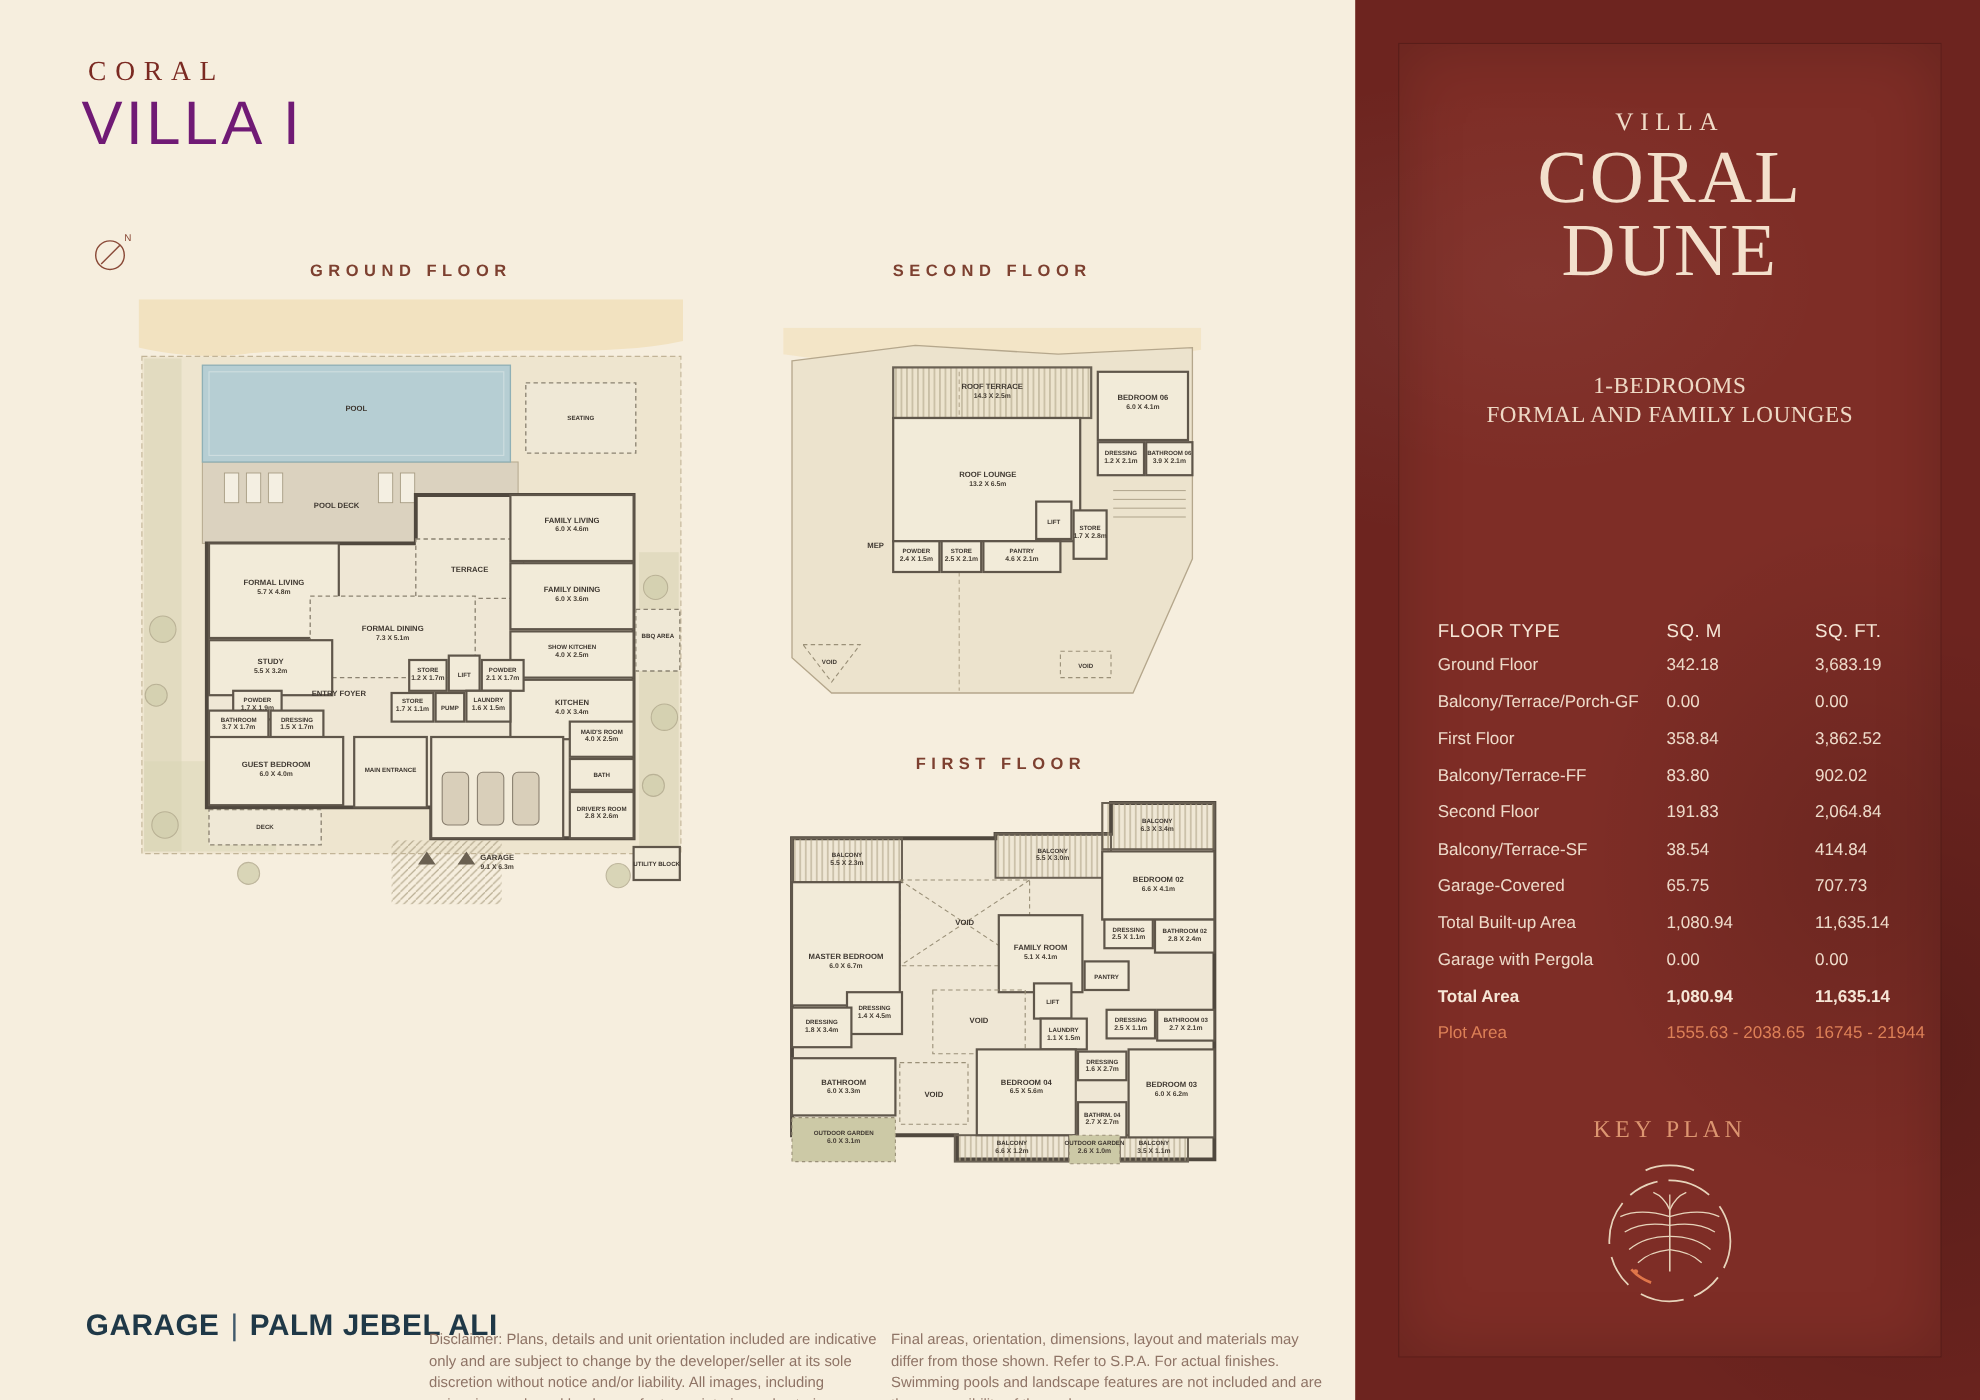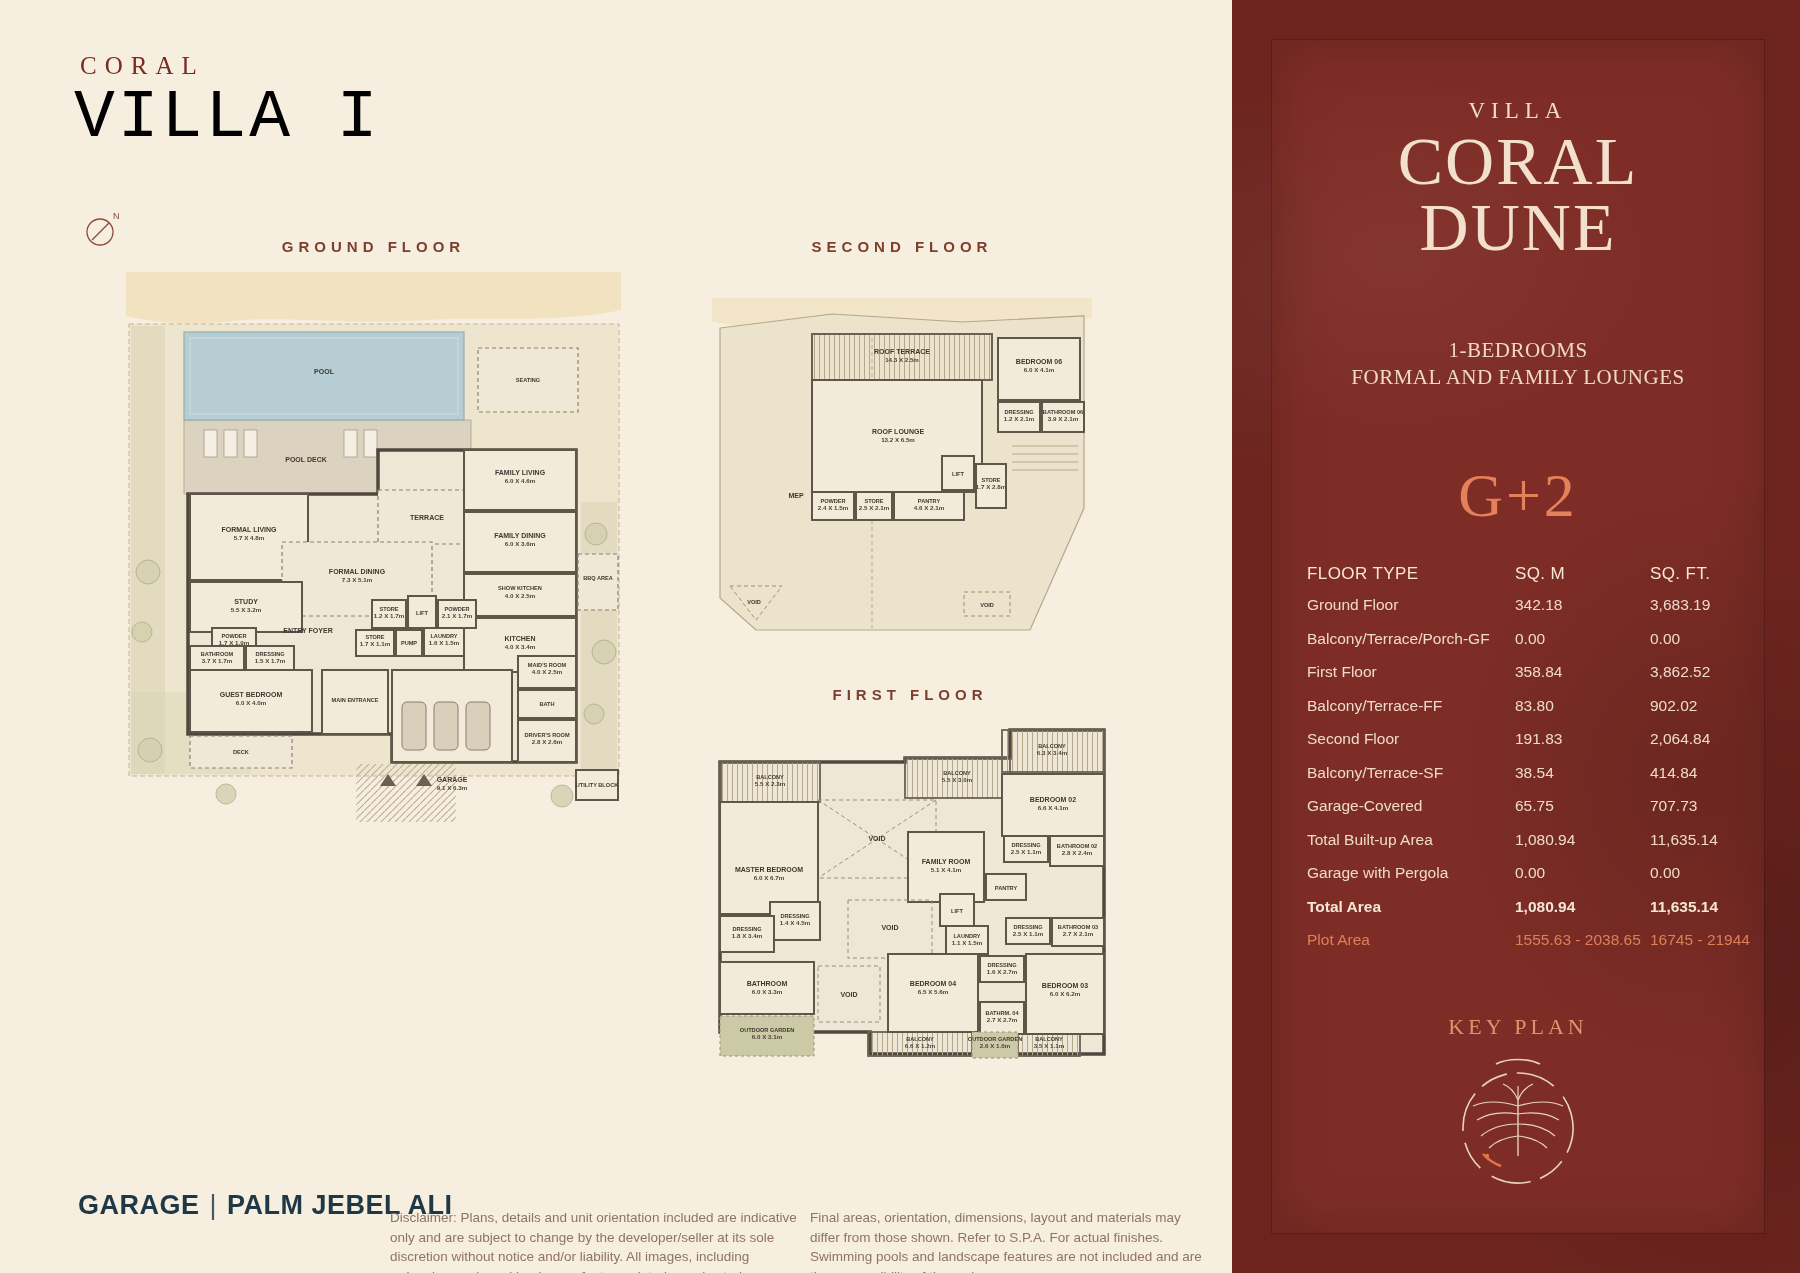--- a/index.html
+++ b/index.html
@@ -1,22 +1,22 @@
 <!DOCTYPE html>
 <html><head>
 <meta charset="utf-8">
 <style>
   html,body{margin:0;padding:0;background:#d9d0bf;}
   .page{position:relative;width:1800px;height:1273px;background:#f6eede;overflow:hidden;
         font-family:"Liberation Sans",sans-serif;}
   
   .brand{position:absolute;left:80px;top:52px;font-family:"Liberation Serif",serif;
          font-size:25px;letter-spacing:8px;color:#7b2a22;}
-  .villa-title{position:absolute;left:74px;top:84px;font-family:Liberation Mono, monospace;
-         font-size:68px;line-height:1;letter-spacing:3px;color:#000000;}
+  .villa-title{position:absolute;left:74px;top:84px;font-family:Liberation Sans, sans-serif;
+         font-size:56px;line-height:1;letter-spacing:3px;color:#701a75;}
   .compass{position:absolute;left:80px;top:205px;}
   .floor-title{position:absolute;font-size:15px;font-weight:600;letter-spacing:5px;
          color:#7d4030;text-align:center;}
   .ft-ground{left:126px;top:238px;width:495px;}
   .ft-second{left:712px;top:238px;width:380px;}
   .ft-first{left:710px;top:686px;width:400px;}
   .plan{position:absolute;}
   .plan-ground{left:126px;top:272px;}
   .plan-second{left:712px;top:298px;}
   .plan-first{left:710px;top:714px;}
@@ -323,21 +323,20 @@
     <div class="card">
       <div class="sub">VILLA</div>
       <div class="big">
         <div>CORAL</div>
         <div>DUNE</div>
       </div>
       <div class="features">
         <div>1-BEDROOMS</div>
         <div>FORMAL AND FAMILY LOUNGES</div>
       </div>
-      <div class="gplus">G+2</div>
 
       <div class="thead">
         <span class="c1">FLOOR TYPE</span>
         <span class="c2">SQ. M</span>
         <span class="c3">SQ. FT.</span>
       </div>
       <div class="trow" style="top:556px">
           <span class="c1">Ground Floor</span>
           <span class="c2">342.18</span>
           <span class="c3">3,683.19</span>

